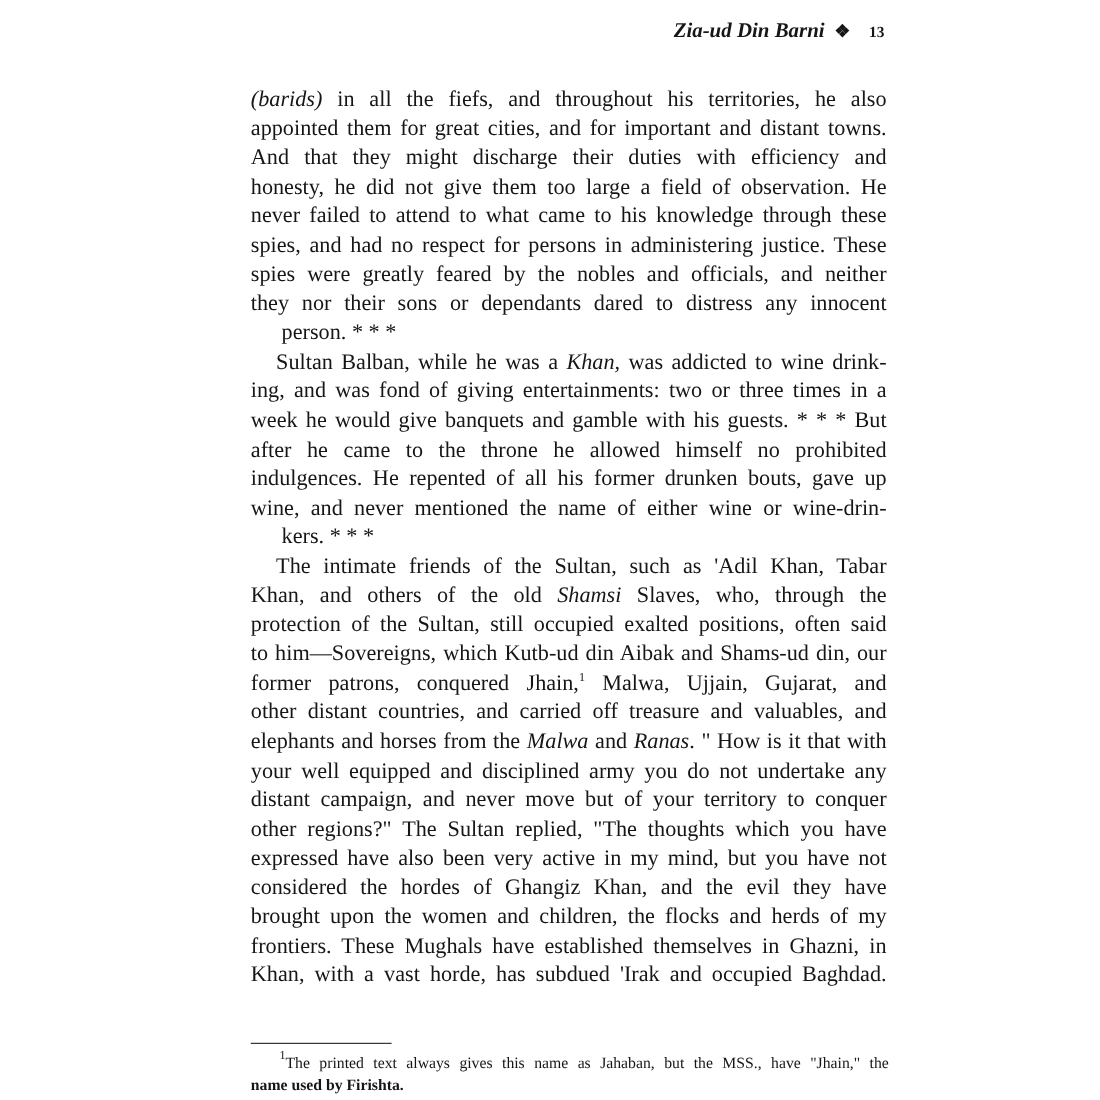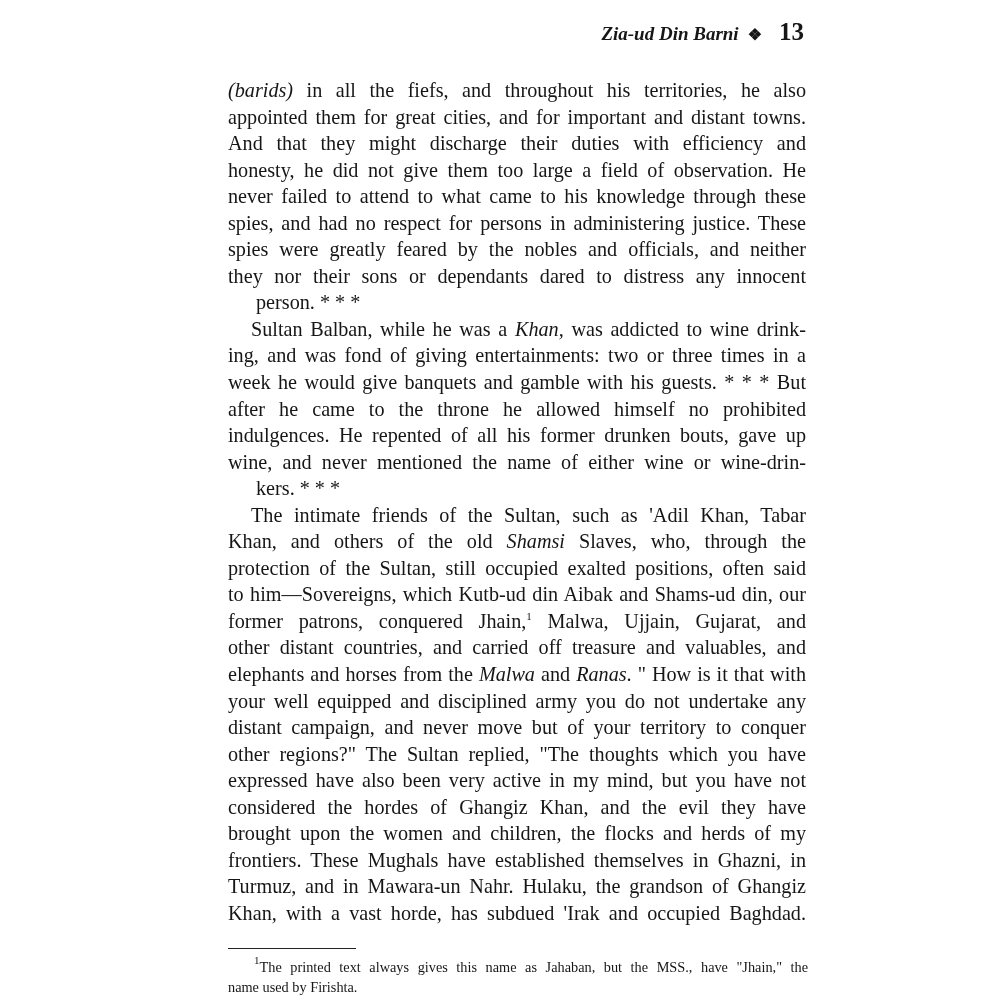--- a/index.html
+++ b/index.html
@@ -1,33 +1,33 @@
 <!DOCTYPE html>
 <html><head>
 <meta charset="utf-8">
 <style>
   html, body { margin: 0; padding: 0; background: #ffffff; }
   body { width: 1000px; height: 1000px; position: relative; overflow: hidden;
          font-family: "Liberation Serif", "DejaVu Serif", serif; color: #161616; }
   .header { position: absolute; top: 18px; right: 196px; font-size: 19px; display: flex; align-items: baseline; }
   .running-title { font-style: italic; font-weight: bold; }
   .ornament { margin: 0 0 0 9px; font-size: 16px; font-weight: bold; }
-  .page-number { margin-left: 17px; font-weight: bold; font-size: 25px; }
+  .page-number { margin-left: 17px; font-weight: bold; font-size: 14px; }
   .body-text { position: absolute; left: 228px; top: 77px; width: 578px; }
   .line { height: 26.55px; line-height: 26.55px; font-size: 20.2px; white-space: nowrap;
           text-align: justify; text-align-last: justify; }
   .line.last { text-align-last: left; margin-left: 28px; }
   .line.indent { padding-left: 23px; }
   .line i { font-style: italic; }
   sup { font-size: 11px; vertical-align: 8px; line-height: 0; }
   .rule { position: absolute; left: 228px; top: 948px; width: 128px; border-top: 1.5px solid #222; }
   .footnote { position: absolute; left: 228px; top: 957px; width: 580px; font-size: 14.3px; line-height: 20px; }
   .footnote .fl { white-space: nowrap; text-align: justify; text-align-last: justify; }
   .footnote .fl.first { padding-left: 26px; }
-  .footnote .fl.last { text-align-last: left; }
+  .footnote .fl.last { text-align-last: left; font-weight: bold; }
 </style>
 </head>
 <body>
 
 <div class="header">
   <span class="running-title">Zia-ud Din Barni</span>
   <span class="ornament">❖</span>
   <span class="page-number">13</span>
 </div>
 
@@ -57,21 +57,20 @@
   <div class="line"><span>former patrons, conquered Jhain,</span><sup>1</sup><span> Malwa, Ujjain, Gujarat, and</span></div>
   <div class="line">other distant countries, and carried off treasure and valuables, and</div>
   <div class="line"><span>elephants and horses from the </span><i>Malwa</i><span> and </span><i>Ranas</i><span>. " How is it that with</span></div>
   <div class="line">your well equipped and disciplined army you do not undertake any</div>
   <div class="line">distant campaign, and never move but of your territory to conquer</div>
   <div class="line">other regions?" The Sultan replied, "The thoughts which you have</div>
   <div class="line">expressed have also been very active in my mind, but you have not</div>
   <div class="line">considered the hordes of Ghangiz Khan, and the evil they have</div>
   <div class="line">brought upon the women and children, the flocks and herds of my</div>
   <div class="line">frontiers. These Mughals have established themselves in Ghazni, in</div>
-  <div class="line">Turmuz, and in Mawara-un Nahr. Hulaku, the grandson of Ghangiz</div>
   <div class="line">Khan, with a vast horde, has subdued 'Irak and occupied Baghdad.</div>
 </div>
 
 <div class="rule"></div>
 
 <div class="footnote">
   <div class="fl first"><sup>1</sup><span>The printed text always gives this name as Jahaban, but the MSS., have  "Jhain," the</span></div>
   <div class="fl last">name used by Firishta.</div>
 </div>
 

